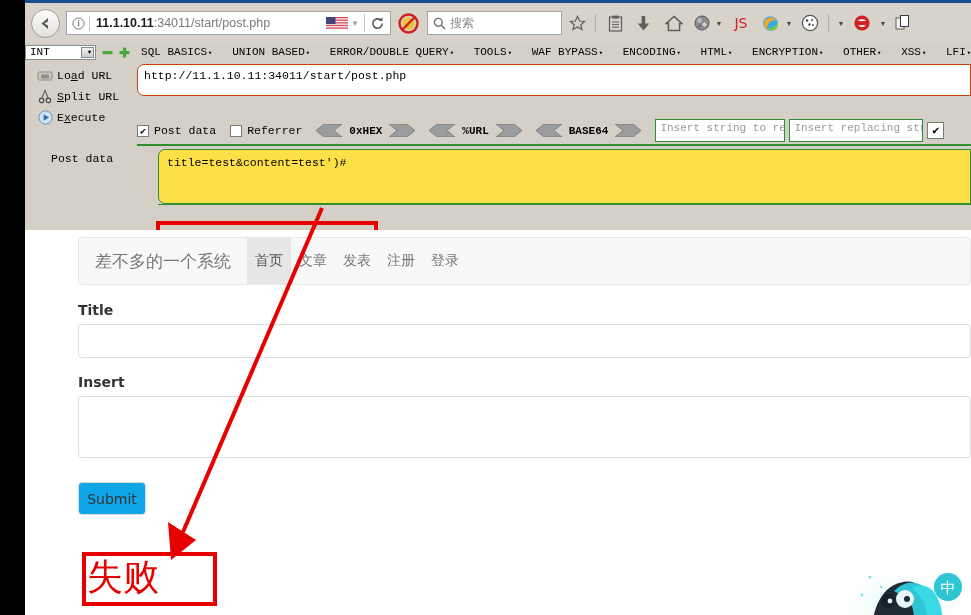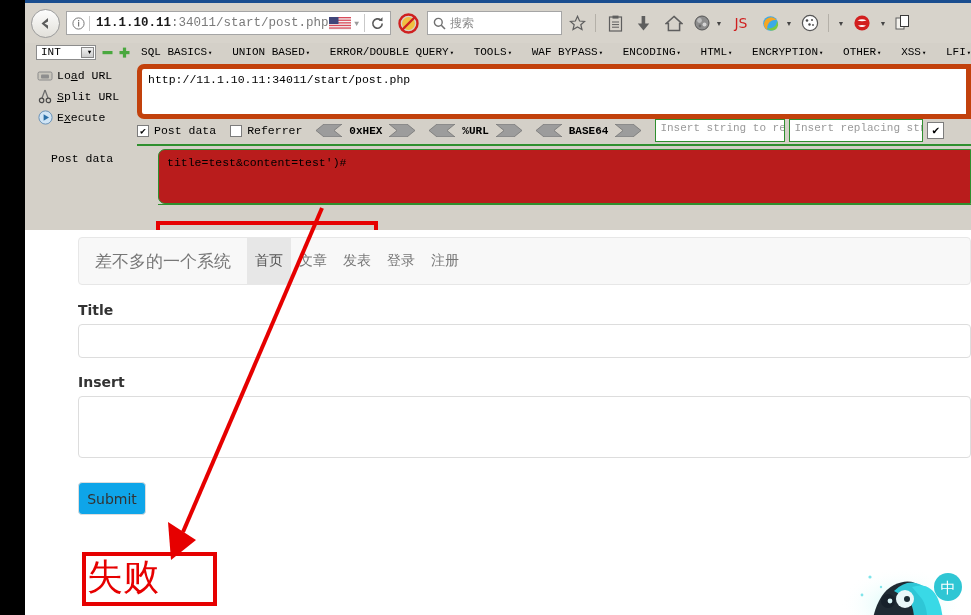--- a/index.html
+++ b/index.html
@@ -37,21 +37,21 @@
     flex:0 0 auto;
   }
   .nav-back svg{display:block;}
   .urlbar{
     flex:0 0 auto;
     margin-left:6px;
     width:325px; height:24px;
     background:#fff;
     border:1px solid #a5a5a5;
     display:flex; align-items:center;
-    font-family:Liberation Mono, monospace;
+    font-family:Liberation Sans, sans-serif;
     font-size:12.5px;
   }
   .url-info{
     width:22px;height:22px;display:flex;align-items:center;justify-content:center;
     color:#6a6a6a;flex:0 0 auto;
   }
   .url-sep{width:1px;height:15px;background:#c9c9c9;flex:0 0 auto;}
   .url-text{
     padding-left:6px; white-space:nowrap; overflow:hidden;
     color:#7a7a7a; flex:1 1 auto;
@@ -80,21 +80,21 @@
   .tbcaret{font-size:7px;color:#444;margin-left:1px;}
   .vsep{width:1px;height:18px;background:#b4b0a8;margin:0 5px;flex:0 0 auto;}
 
   
   .hackbar{
     position:absolute;left:25px;top:43px;width:946px;height:187px;
     background:#d4d0c8;
     font-family:"Liberation Mono","DejaVu Sans Mono",monospace;
   }
   .hb-menurow{
-    height:18px; display:flex; align-items:center; padding-left:11px;
+    height:18px; display:flex; align-items:center; padding-left:0;
     font-size:11px; color:#000;
   }
   .hb-select{
     width:100px;height:15px;background:#fff;border:1px solid #8c8c8c;
     display:flex;align-items:center;font-size:11px;
     position:relative;
   }
   .hb-select span{padding-left:4px;}
   .hb-select .arrowbox{
     position:absolute;right:1px;top:1px;width:13px;height:11px;
@@ -110,22 +110,22 @@
   .hb-body{position:relative;height:169px;}
   .hb-leftcol{
     position:absolute;left:8px;top:4px;width:105px;
   }
   .hb-act{
     height:21px;display:flex;align-items:center;font-size:11.5px;color:#000;
   }
   .hb-act .ic{width:24px;display:flex;align-items:center;justify-content:center;}
   .hb-act u{text-decoration:underline;}
   .hb-urlbox{
-    position:absolute;left:112px;top:3px;right:0;height:55px;
-    background:#fff;border:5px solid #c2410c;border-radius:7px 0 0 7px;
+    position:absolute;left:112px;top:3px;right:0;height:32px;
+    background:#fff;border:1px solid #c2410c;border-radius:7px 0 0 7px;
     font-size:11.5px;color:#000;padding:4px 6px;
     overflow:hidden;
   }
   .hb-optrow{
     position:absolute;left:112px;top:56px;right:0;height:27px;
     display:flex;align-items:center;font-size:11.5px;
   }
   .hb-cb{
     width:12px;height:12px;background:#fff;border:1px solid #7c7c7c;
     display:flex;align-items:center;justify-content:center;font-size:10px;color:#000;
@@ -146,21 +146,21 @@
     margin-left:4px;flex:0 0 auto;
   }
   .hb-greenline{
     position:absolute;left:112px;right:0;top:83px;height:2px;background:#2f8f2f;
   }
   .hb-postlabel{
     position:absolute;left:26px;top:91px;font-size:11.5px;color:#000;
   }
   .hb-postbox{
     position:absolute;left:133px;top:88px;right:0;height:55px;
-    background:#b91c1c;border:1px solid #2f8f2f;border-radius:7px 0 0 7px;
+    background:#fde047;border:1px solid #2f8f2f;border-radius:7px 0 0 7px;
     font-size:11.5px;color:#000;padding:6px 8px;overflow:hidden;
   }
   .hb-bottomgreen{
     position:absolute;left:133px;right:0;top:143px;height:1px;background:#2f8f2f;
   }
   .hb-redbox{
     position:absolute;left:131px;top:160px;width:222px;height:40px;
     border:4px solid #e60000;
     pointer-events:none;
   }
@@ -507,22 +507,22 @@
     </div>
   </div>
 
   <div class="page">
 
     <div class="navbar">
       <div class="brand">差不多的一个系统</div>
       <div class="navlink active">首页</div>
       <div class="navlink">文章</div>
       <div class="navlink">发表</div>
+      <div class="navlink">注册</div>
       <div class="navlink">登录</div>
-      <div class="navlink">注册</div>
     </div>
 
     <div class="form-area">
       <div class="flabel">Title</div>
       <div class="finput"></div>
       <div class="flabel">Insert</div>
       <div class="ftext"></div>
       <div class="submit-btn">Submit</div>
     </div>
 

